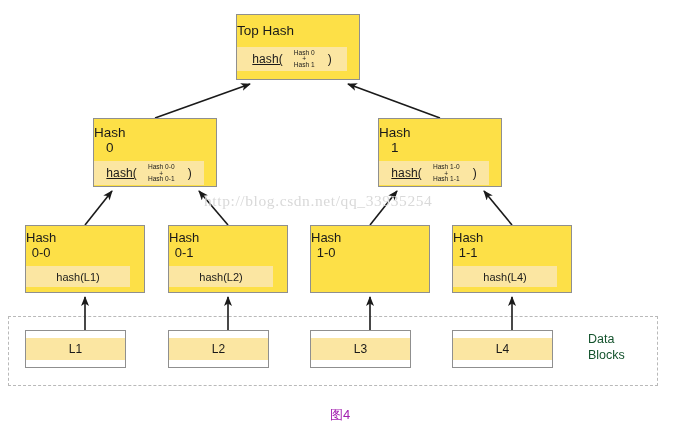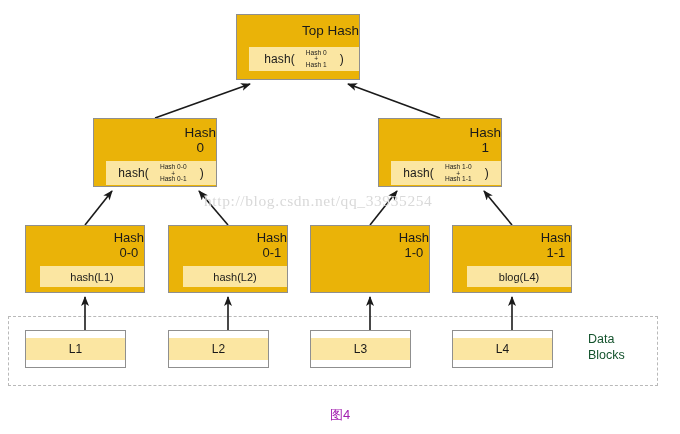--- a/index.html
+++ b/index.html
@@ -17,26 +17,26 @@
   }
   #canvas {
     position: absolute;
     left: 0; top: 0;
     width: 680px;
     height: 434px;
   }
   
   .node {
     position: absolute;
-    background: #eab308;
+    background: #fde047;
     border: 1px solid #8f8f8f;
     box-sizing: border-box;
     display: flex;
     flex-direction: column;
-    align-items: flex-end;
+    align-items: flex-start;
     justify-content: flex-start;
     z-index: 3;
   }
   .node-title {
     text-align: center;
     line-height: 1.12;
     white-space: pre-line;
     color: #1a1a1a;
   }
   .hash-bar {
@@ -75,20 +75,21 @@
   .hexpr {
     display: flex;
     align-items: center;
     justify-content: center;
     gap: 2px;
     width: 100%;
   }
   .hexpr .fn {
     font-size: 12px;
     letter-spacing: 0.1px;
+    text-decoration: underline;
   }
   .hexpr .args {
     display: flex;
     flex-direction: column;
     align-items: center;
     line-height: 1.0;
     font-size: 6.6px;
     margin: 0 7px 0 9px;
   }
   .hexpr .args .plus { font-size: 6.6px; line-height: 0.8; }
@@ -258,21 +259,21 @@
 0-1</div>
     <div class="hash-bar">hash(L2)</div>
   </div>
   <div class="node lvl3" id="hash10-node">
     <div class="node-title">Hash
 1-0</div>
   </div>
   <div class="node lvl3" id="hash11-node">
     <div class="node-title">Hash
 1-1</div>
-    <div class="hash-bar">blog(L4)</div>
+    <div class="hash-bar">hash(L4)</div>
   </div>
 
   <div id="data-blocks-region"></div>
 
   <div class="datablock" id="block-l1">
     <div class="hash-bar">L1</div>
   </div>
   <div class="datablock" id="block-l2">
     <div class="hash-bar">L2</div>
   </div>

